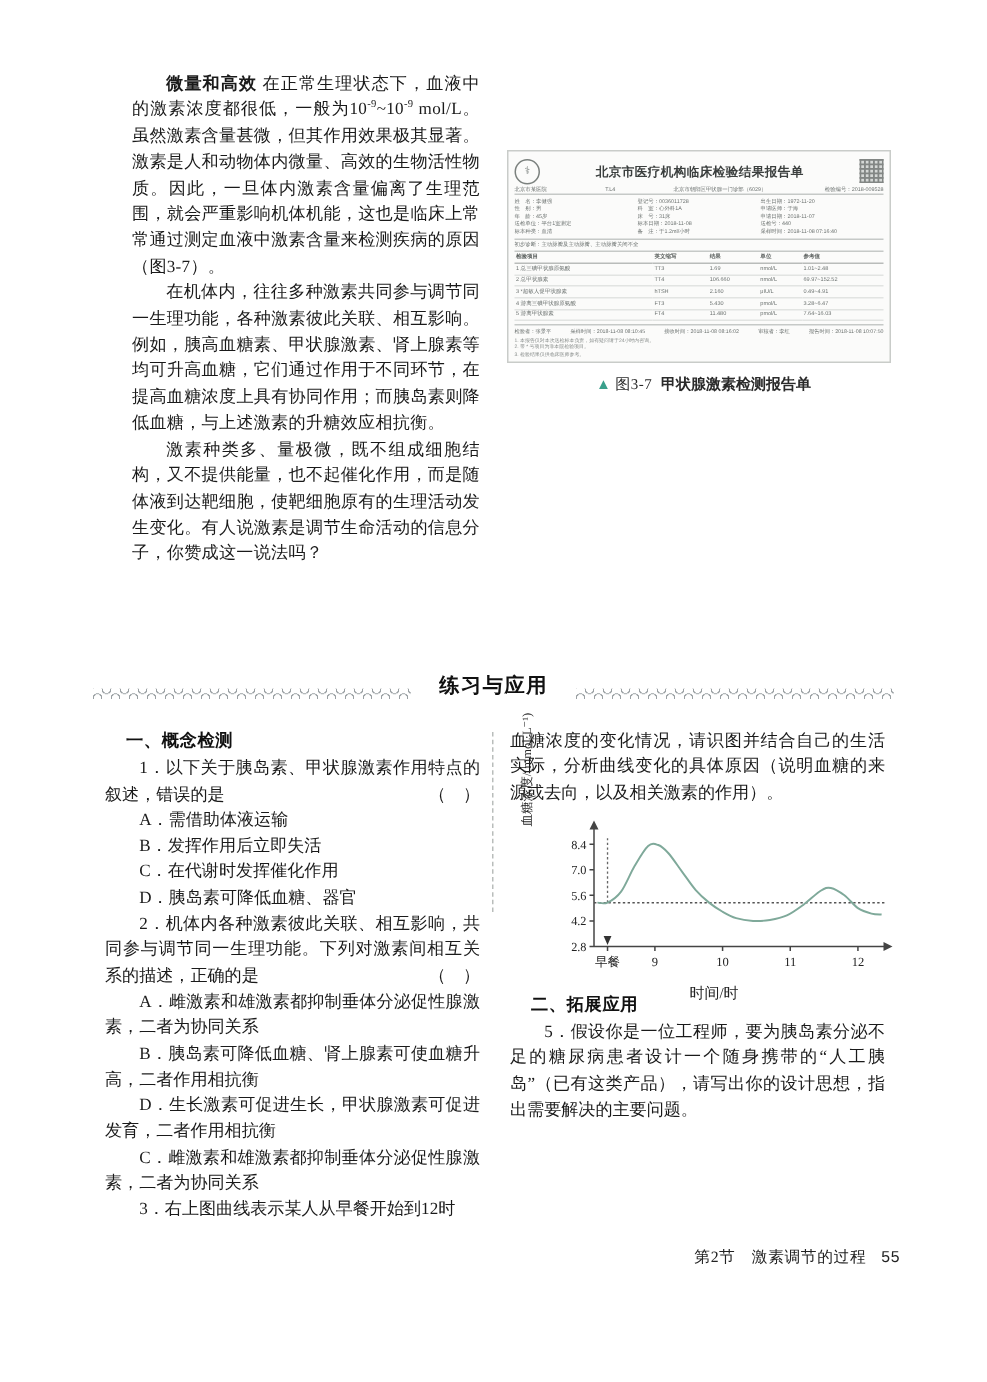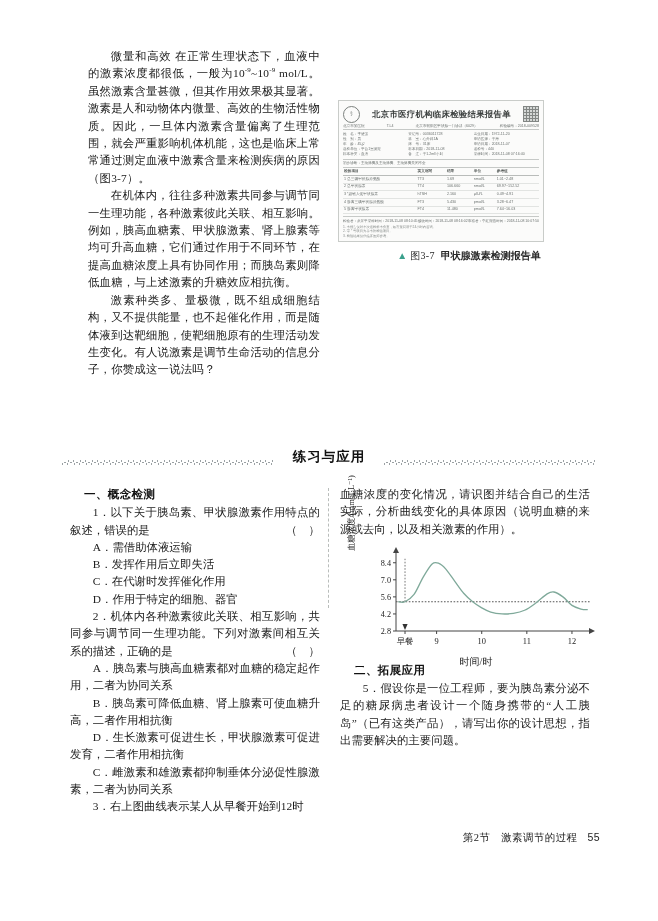--- a/index.html
+++ b/index.html
@@ -15,27 +15,27 @@
 
   
   .top-area{position:absolute;left:0;top:40px;width:658px;height:250px;}
   .col-text{
     position:absolute;left:88px;top:8px;width:232px;
     font-size:11.4px;line-height:17.4px;
     text-align:justify;text-justify:inter-ideograph;
     letter-spacing:.2px;
   }
   .col-text p{margin:0 0 0 0;text-indent:2em;}
-  .lead{font-weight:normal;}
+  .lead{font-weight:bold;}
   sup{font-size:.62em;vertical-align:super;line-height:0;}
 
   
   .figure{position:absolute;left:338px;top:60px;width:262px;}
   .report{
-    width:206px;border:1px solid #c9ccc9;background:#fbfbfa;
+    width:256px;border:1px solid #c9ccc9;background:#fbfbfa;
     box-sizing:border-box;padding:3px 4px 3px 4px;
     font-family:"Liberation Sans","DejaVu Sans",sans-serif;
     color:#6c7270;
   }
   .rep-head{display:flex;align-items:center;gap:4px;position:relative;height:20px;}
   .rep-logo{
     width:15px;height:15px;border-radius:50%;
     border:1.4px solid #7b817e;
     display:flex;align-items:center;justify-content:center;
     font-size:7px;color:#7b817e;flex:0 0 auto;
@@ -269,23 +269,23 @@
 
   <div class="ex-cols">
     <div class="divider-v"></div>
 
     <div class="ex-col l">
       <div class="sec-h">一、概念检测</div>
       <p class="q"><span>1．以下关于胰岛素、甲状腺激素作用特点的叙述，错误的是</span><span class="blank">（　）</span></p>
       <p class="opt">A．需借助体液运输</p>
       <p class="opt">B．发挥作用后立即失活</p>
       <p class="opt">C．在代谢时发挥催化作用</p>
-      <p class="opt">D．作用于特定的细胞、器官</p>
+      <p class="opt">D．胰岛素可降低血糖、器官</p>
       <p class="q"><span>2．机体内各种激素彼此关联、相互影响，共同参与调节同一生理功能。下列对激素间相互关系的描述，正确的是</span><span class="blank">（　）</span></p>
-      <p class="opt">A．胰岛素与胰高血糖素都对血糖的稳定起作用，二者为协同关系</p>
+      <p class="opt">A．雌激素和雄激素都抑制垂体分泌促性腺激素，二者为协同关系</p>
       <p class="opt">B．胰岛素可降低血糖、肾上腺素可使血糖升高，二者作用相抗衡</p>
       <p class="opt">D．生长激素可促进生长，甲状腺激素可促进发育，二者作用相抗衡</p>
       <p class="opt">C．雌激素和雄激素都抑制垂体分泌促性腺激素，二者为协同关系</p>
       <p class="q">3．右上图曲线表示某人从早餐开始到12时</p>
     </div>
 
     <div class="ex-col r">
       <p class="q" style="text-indent:0">血糖浓度的变化情况，请识图并结合自己的生活实际，分析曲线变化的具体原因（说明血糖的来源或去向，以及相关激素的作用）。</p>
 
       <div style="height:124px"></div>

